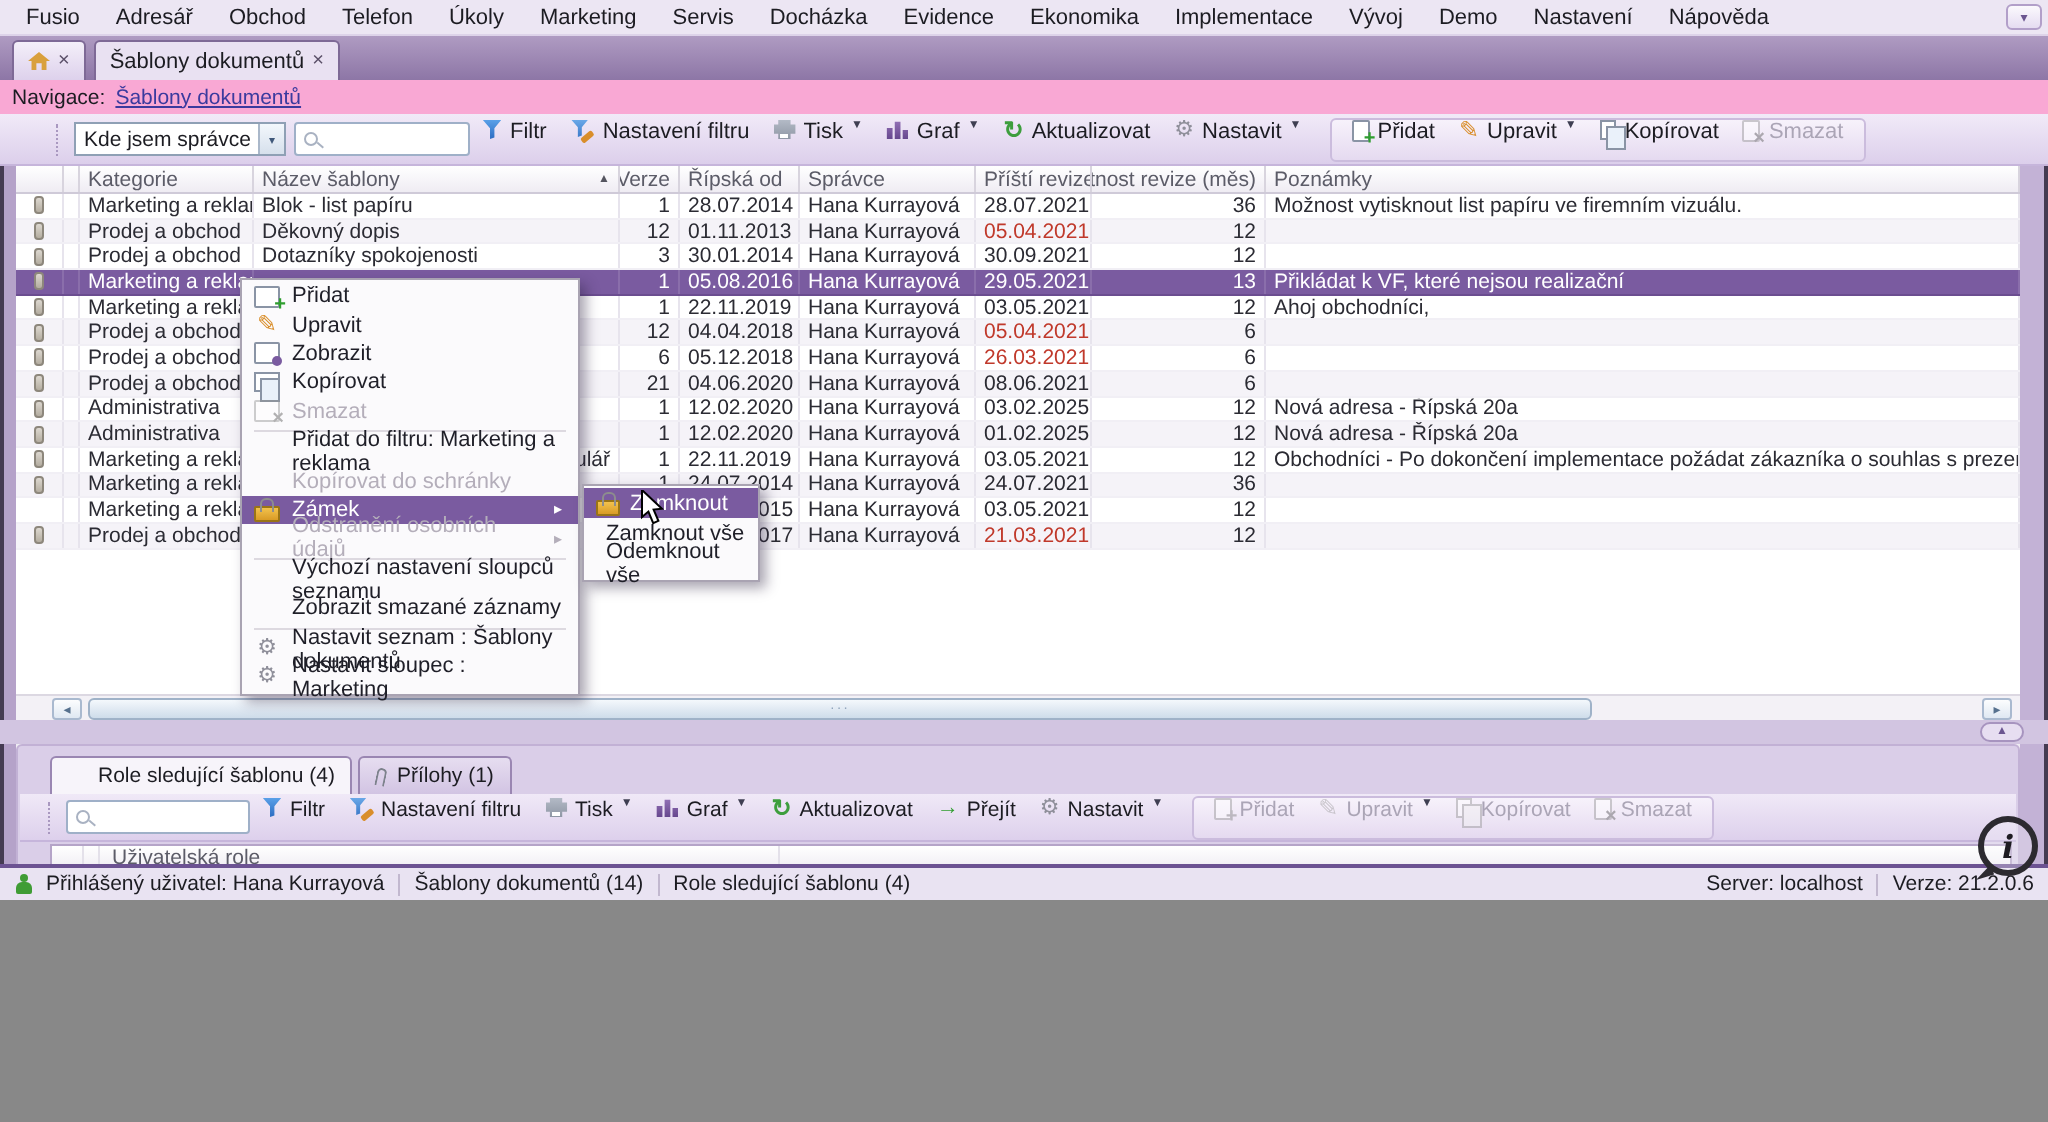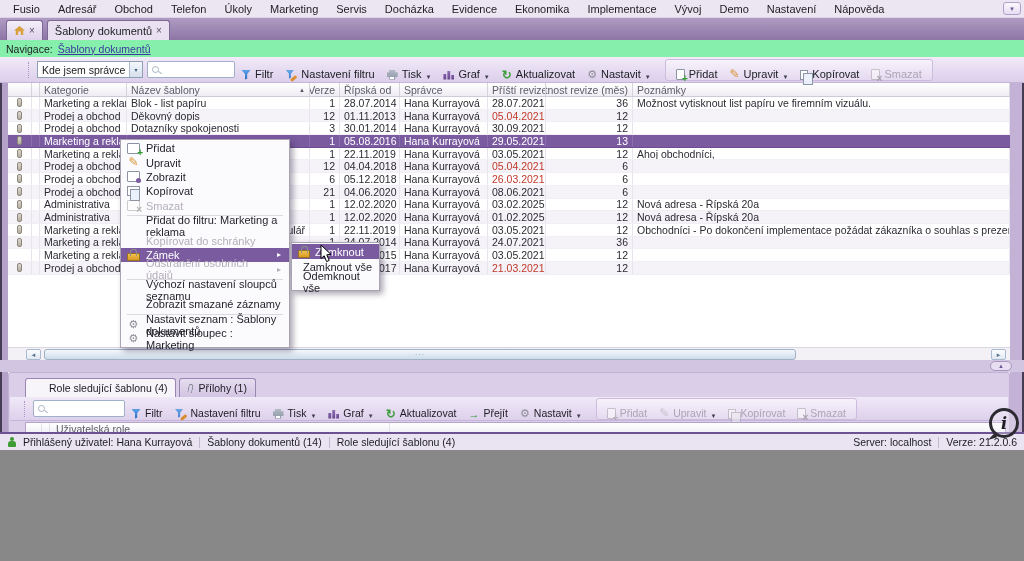--- a/index.html
+++ b/index.html
@@ -12,30 +12,30 @@
   .menubar{position:absolute;left:0;top:0;right:0;height:18px;background:#ece6f3;border-bottom:1px solid #ddd3e9;display:flex;align-items:center;padding-left:4px;font-size:11px;z-index:5}
   .mb-item{padding:0 9px;cursor:default;white-space:nowrap}
   .mb-overflow{position:absolute;right:3px;top:2px;width:18px;height:13px;background:linear-gradient(#fbf9fd,#e5dcf1);border:1px solid #b29fc9;border-radius:3px;font-size:7px;color:#6b5590;display:flex;align-items:center;justify-content:center}
   
   .tabstrip{position:absolute;left:0;top:18px;right:0;height:22px;background:linear-gradient(#af9bc2,#8d76a6);display:flex;align-items:flex-end;padding-left:6px;z-index:5}
   .tab{height:20px;display:flex;align-items:center;gap:4px;padding:0 7px;margin-right:4px;background:linear-gradient(#f4eff9,#ddd1ec);border:1px solid #7e6996;border-bottom:none;border-radius:3px 3px 0 0;font-size:11px}
   .tab.active{background:#e9e1f2}
   .tab-close{font-size:10px;color:#5a4f68;line-height:10px}
   .home-icon{display:inline-block;width:11px;height:9px;background:#d9a03c;clip-path:polygon(50% 0,100% 50%,84% 50%,84% 100%,62% 100%,62% 62%,38% 62%,38% 100%,16% 100%,16% 50%,0 50%)}
   
-  .navbar{position:absolute;left:0;top:40px;right:0;height:17px;background:#86efac;display:flex;align-items:center;padding-left:6px;font-size:10.5px;z-index:4}
+  .navbar{position:absolute;left:0;top:40px;right:0;height:17px;background:#f9a8d4;display:flex;align-items:center;padding-left:6px;font-size:10.5px;z-index:4}
   .nav-link{color:#3b3a9e;text-decoration:underline;margin-left:5px;cursor:pointer}
   
   .toolbar{position:absolute;display:flex;align-items:center;font-size:11px;z-index:4}
   .toolbar-main{left:0;top:57px;right:0;height:26px;background:linear-gradient(#f1eaf8,#dccfeb);border-bottom:1px solid #c6b5db;padding-left:26px}
   .grip{width:5px;height:16px;border-left:1px dotted #a998c0;margin:0 4px 0 2px}
   .combo{width:106px;height:17px;background:#fff;border:1px solid #8fa0b5;display:flex;align-items:center;font-size:10.5px;padding-left:4px;white-space:nowrap}
   .combo-btn{margin-left:auto;width:13px;height:100%;border-left:1px solid #aab8ca;background:linear-gradient(#f3f7fc,#d6e0ec);display:flex;align-items:center;justify-content:center;font-size:6px;color:#40587a}
   .searchbox{width:88px;height:17px;background:#fff;border:1px solid #9fb0c8;border-radius:2px;margin-left:4px;display:flex;align-items:center}
-  .tbtn{display:flex;align-items:flex-end;gap:4px;height:20px;padding:0 6px;white-space:nowrap;cursor:default}
+  .tbtn{display:flex;align-items:flex-start;gap:4px;height:20px;padding:0 6px;white-space:nowrap;cursor:default}
   .tbtn .caret{display:none;font-size:6px;color:#3f3f52}
   .tbtn .caret.show{display:inline}
   .tbtn.disabled{color:#aba5b6}
   .tbtn.disabled .icon{filter:grayscale(1) opacity(.45)}
   .btn-group{display:flex;align-items:center;height:22px;margin-left:8px;padding:0 4px;background:linear-gradient(#f7f2fb,#e5daf0);border:1px solid #cbbcdd;border-radius:3px}
   .btn-group.dim .tbtn{color:#aba5b6}
   .btn-group.dim .icon{filter:grayscale(1) opacity(.45)}
   
   .icon{display:inline-flex;flex:none;align-items:center;justify-content:center}
   .search-icon{width:7px;height:7px;border:1.4px solid #a9b2c2;border-radius:50%;position:relative;margin:0 4px}
@@ -313,20 +313,21 @@
             <span class="attachment-icon"></span>
           </div>
           <div class="cell c-gap"></div>
           <div class="cell c-cat">Marketing a reklama</div>
           <div class="cell c-name"></div>
           <div class="cell c-ver">1</div>
           <div class="cell c-from">05.08.2016</div>
           <div class="cell c-mgr">Hana Kurrayová</div>
           <div class="cell c-rev">29.05.2021</div>
           <div class="cell c-freq">13</div>
+          <div class="cell c-notes">Přikládat k VF, které nejsou realizační</div>
         </div>
         <div class="trow">
           <div class="cell c-att">
             <span class="attachment-icon"></span>
           </div>
           <div class="cell c-gap"></div>
           <div class="cell c-cat">Marketing a reklama</div>
           <div class="cell c-name"></div>
           <div class="cell c-ver">1</div>
           <div class="cell c-from">22.11.2019</div>

